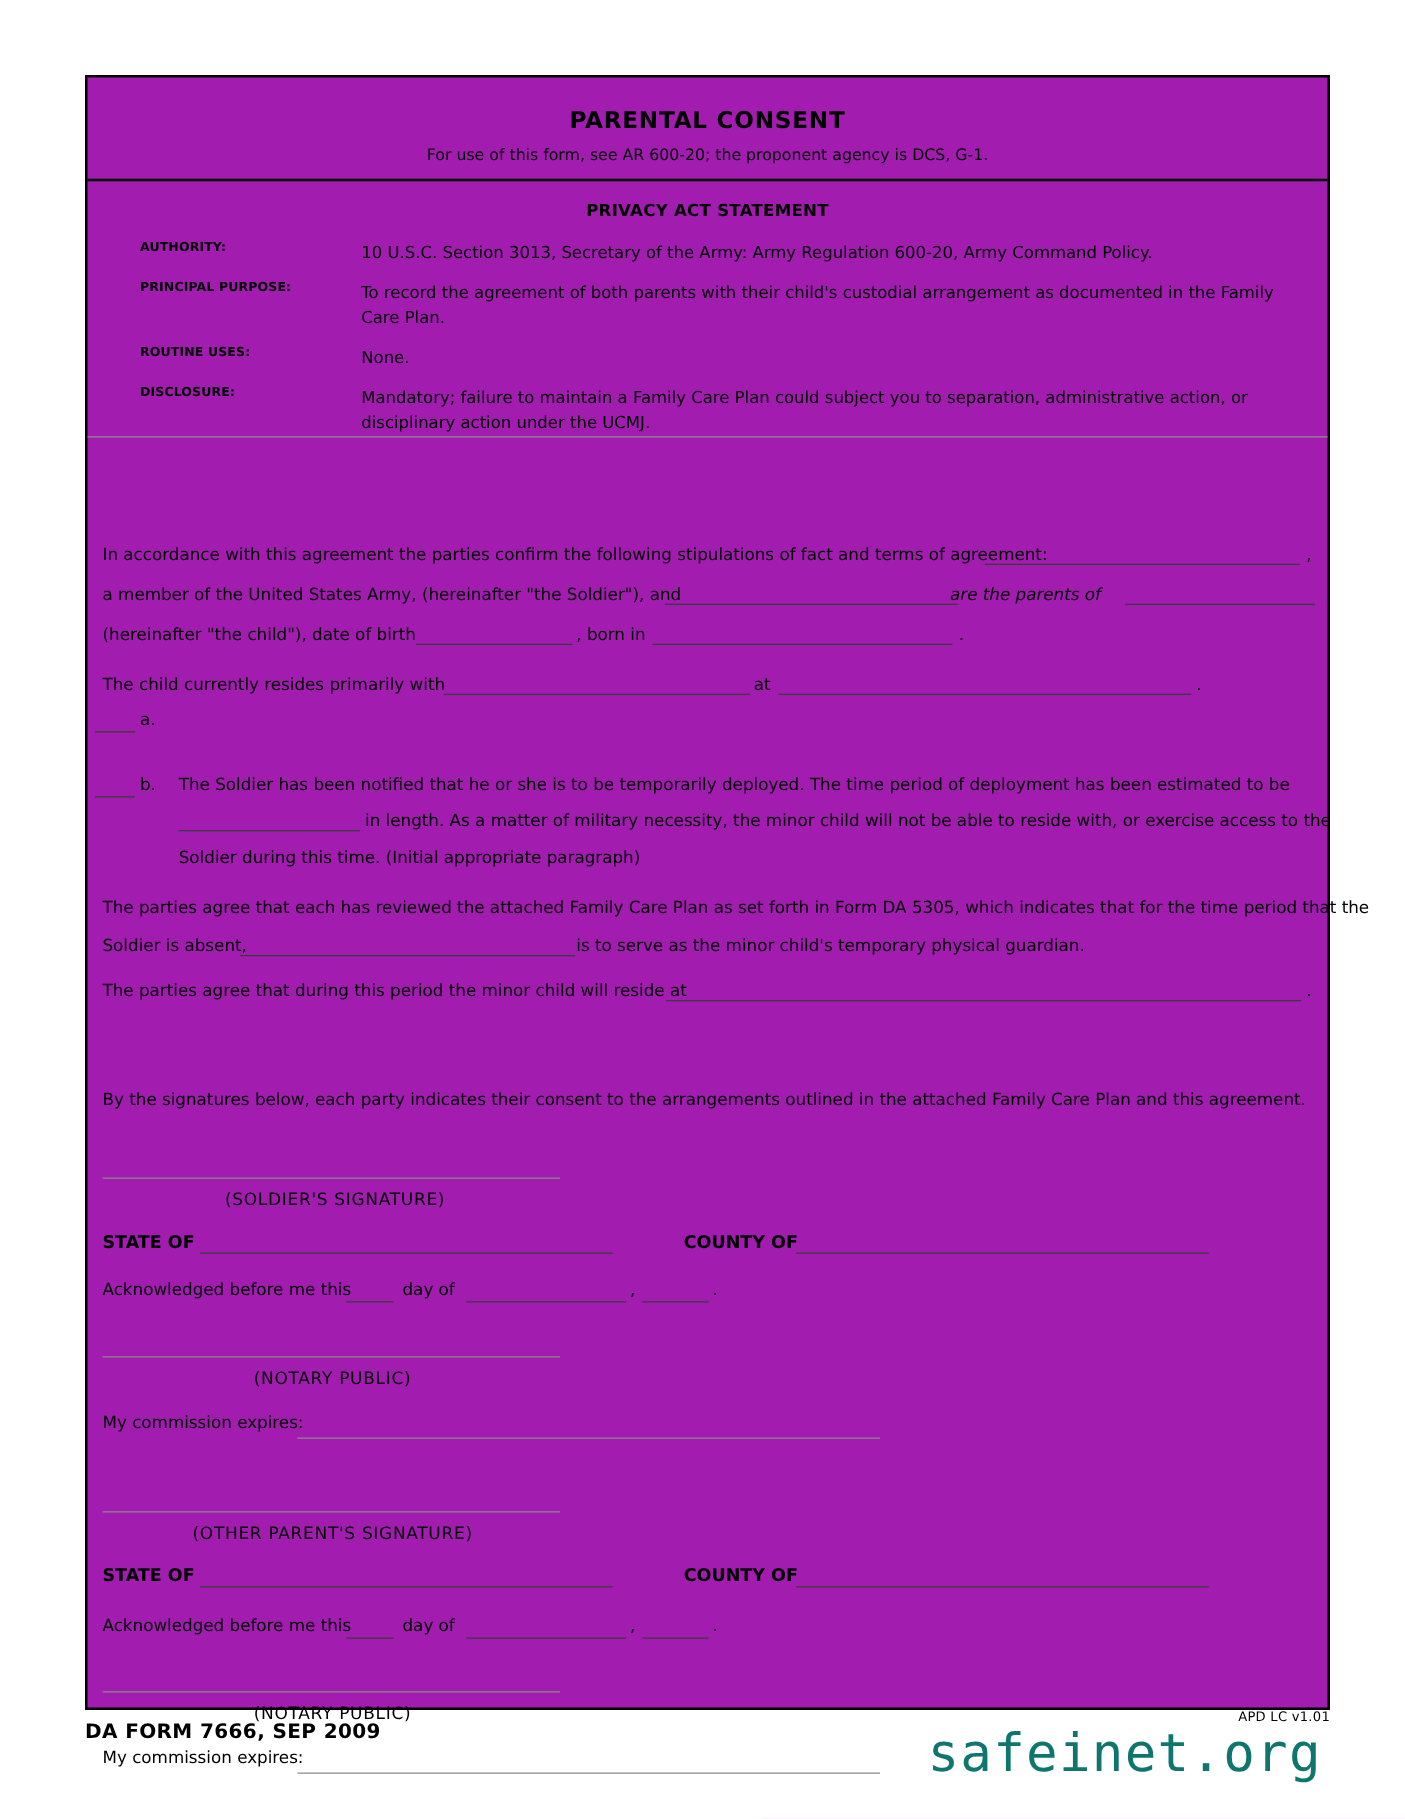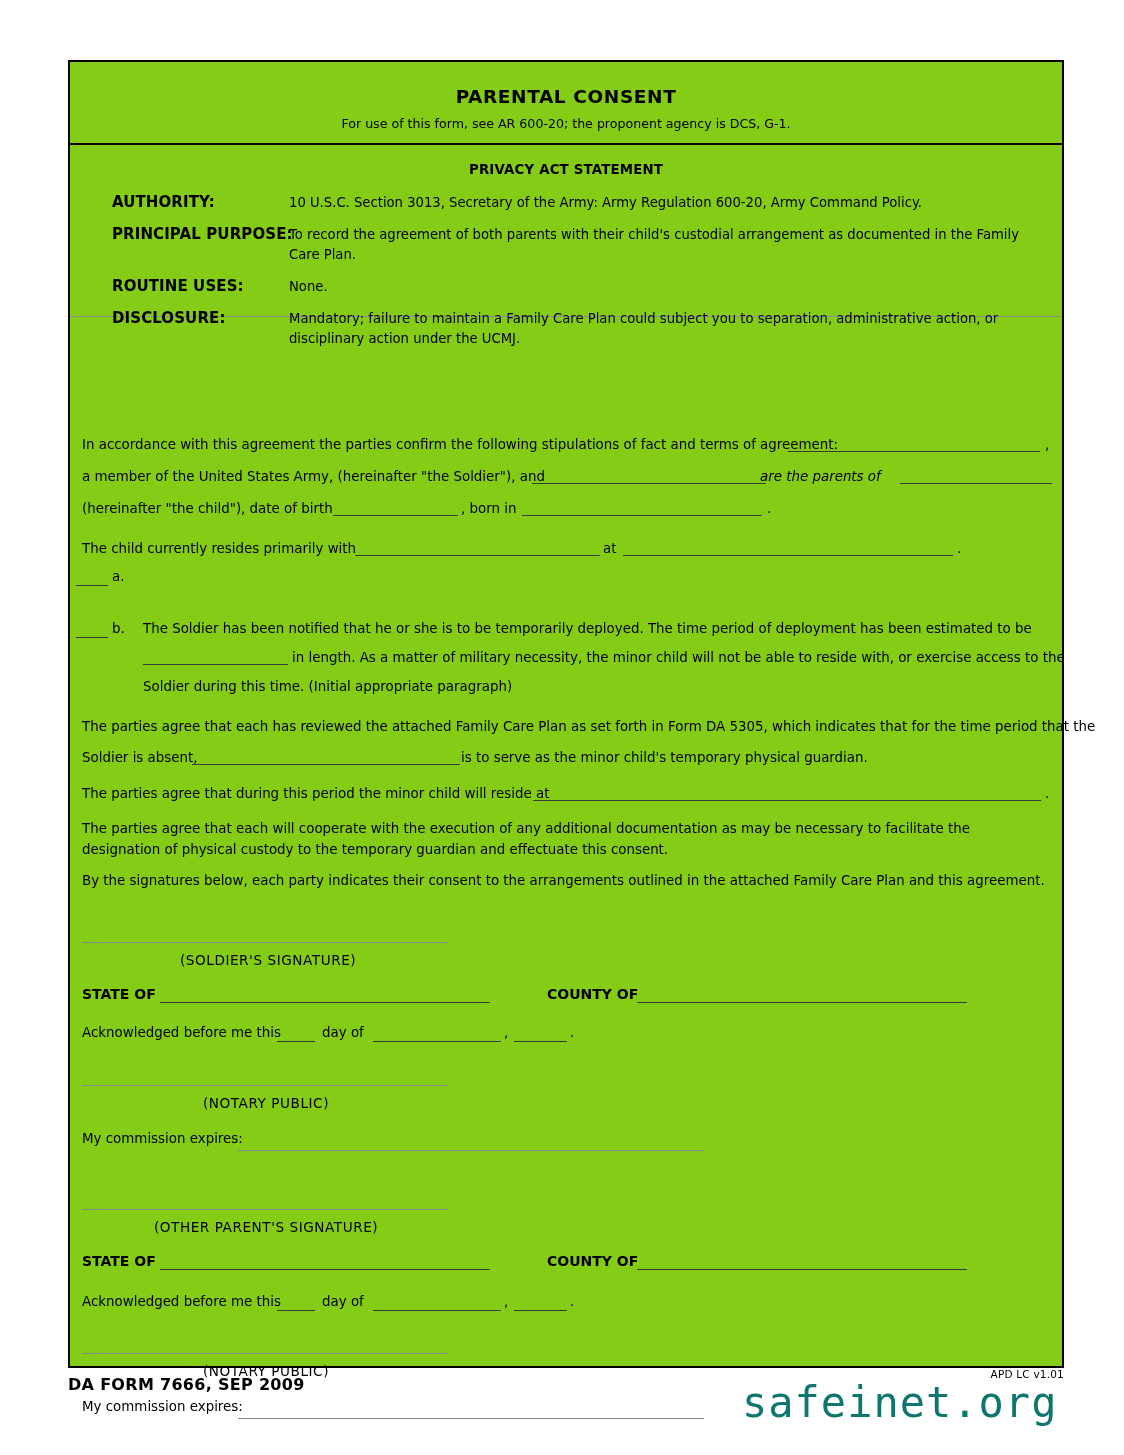--- a/index.html
+++ b/index.html
@@ -18,21 +18,21 @@
 
   
   .form-frame {
     position: absolute;
     left: 68px;
     top: 60px;
     width: 996px;   
     height: 1308px; 
     border: 2.5px solid #000;
     box-sizing: border-box;
-    background: #84cc16;
+    background: #a21caf;
   }
 
   
   .title-block {
     position: absolute;
     left: 0; top: 0; right: 0;
     height: 83px;
     border-bottom: 2.5px solid #000;
     box-sizing: border-box;
     text-align: center;
@@ -47,41 +47,41 @@
     margin-top: 9px;
     font-size: 12.6px;
   }
 
   
   .privacy-block {
     position: absolute;
     left: 0;
     top: 83px;
     right: 0;
-    height: 172px;
+    height: 205px;
     border-bottom: 1.3px solid #8e8e8e;
     box-sizing: border-box;
   }
   .privacy-heading {
     text-align: center;
     font-size: 13.3px;
     font-weight: bold;
     margin-top: 17px;
     letter-spacing: 0.2px;
   }
   .pa-row {
     position: absolute;
     left: 42px;
     right: 18px;
   }
   .pa-label {
     position: absolute;
     left: 0;
     top: 0;
-    font-size: 15px;
+    font-size: 10px;
     font-weight: bold;
     letter-spacing: 0.1px;
     white-space: nowrap;
   }
   .pa-value {
     position: absolute;
     left: 177px;
     right: 6px;
     top: 0;
     font-size: 13.2px;
@@ -227,21 +227,20 @@
 
     <div class="ln" style="left:12px; top:368px;">The parties agree that each has reviewed the attached Family Care Plan as set forth in Form DA 5305, which indicates that for the time period that the</div>
     <div class="ln" style="left:12px; top:399px;">Soldier is absent,</div>
     <div class="rule" style="left:122px; top:414px; width:268px;"></div>
     <div class="ln" style="left:12px; top:435px;">The parties agree that during this period the minor child will reside at</div>
 
     <div class="ln" style="left:391px; top:399px;">is to serve as the minor child's temporary physical guardian.</div>
     <div class="rule" style="left:463px; top:450px; width:508px;"></div>
     <div class="ln" style="left:975px; top:435px;">.</div>
 
-    <div class="para" style="left:12px; top:468px; width:960px;">The parties agree that each will cooperate with the execution of any additional documentation as may be necessary to facilitate the designation of physical custody to the temporary guardian and effectuate this consent.</div>
 
     <div class="ln" style="left:12px; top:522px;">By the signatures below, each party indicates their consent to the arrangements outlined in the attached Family Care Plan and this agreement.</div>
 
     <div class="rule-gray" style="left:12px; top:592px; width:366px;"></div>
     <div class="caption" style="left:110px; top:602px;">(SOLDIER'S SIGNATURE)</div>
 
     <div class="ln bold" style="left:12px; top:636px; font-size:14px;">STATE OF</div>
     <div class="rule" style="left:90px; top:652px; width:330px;"></div>
     <div class="ln bold" style="left:477px; top:636px; font-size:14px;">COUNTY OF</div>
     <div class="rule" style="left:567px; top:652px; width:330px;"></div>

